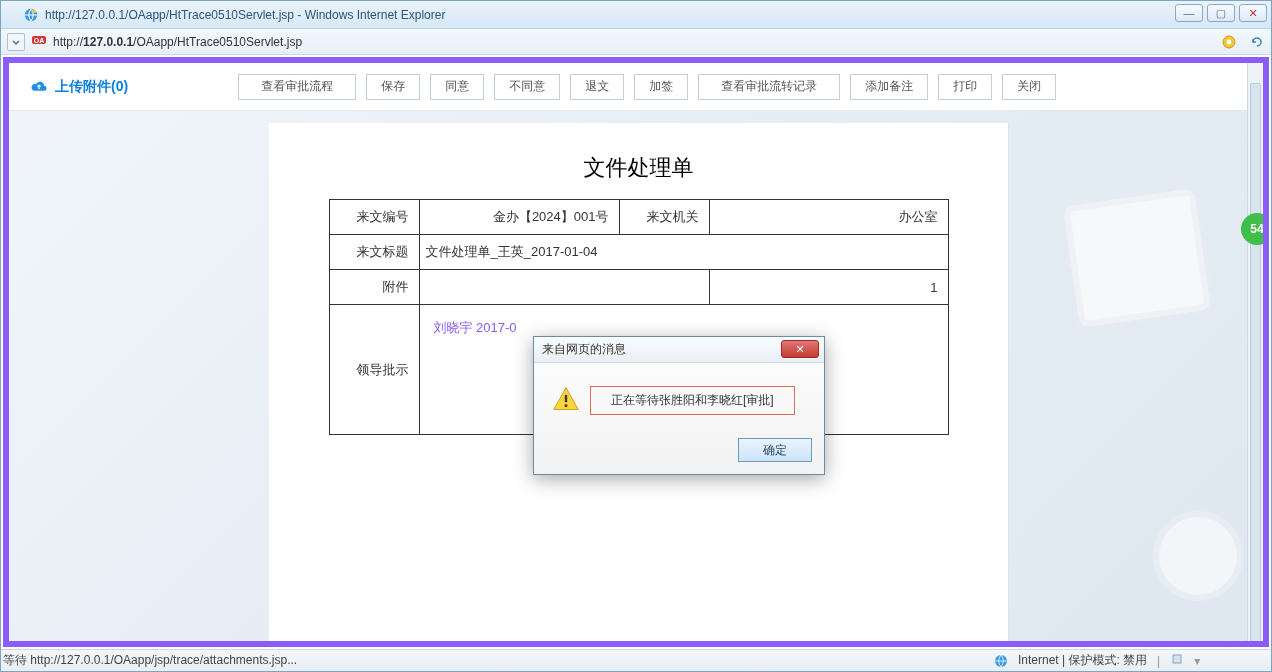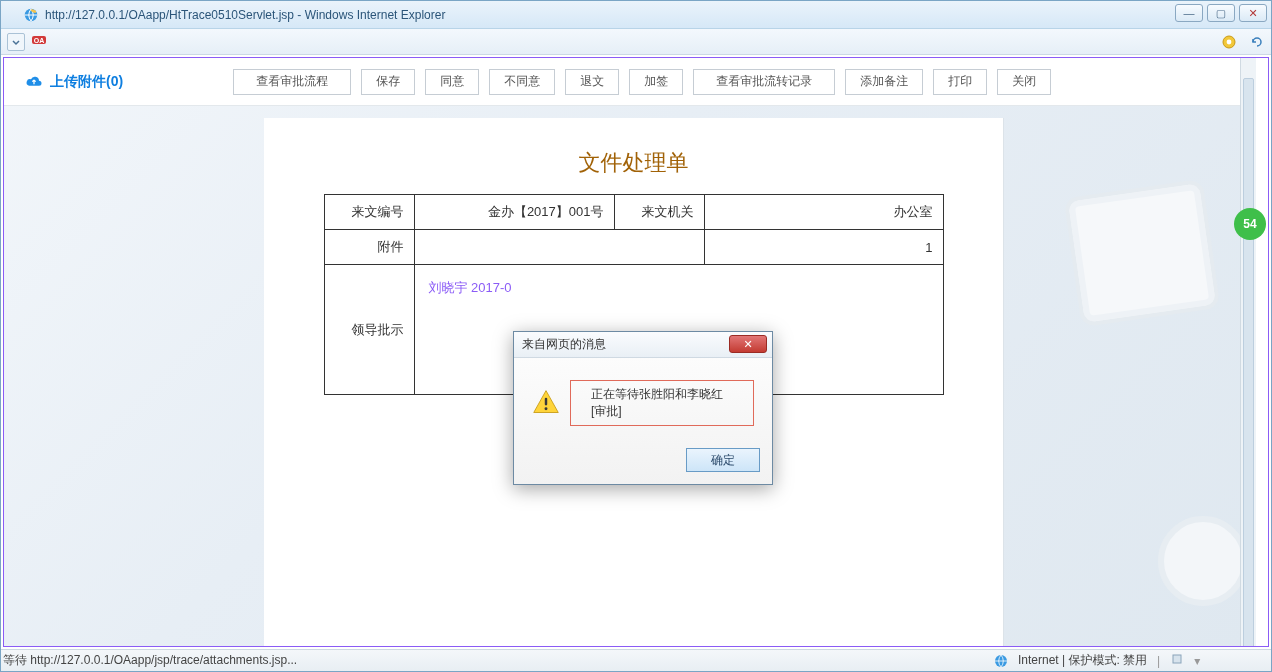--- a/index.html
+++ b/index.html
@@ -87,27 +87,27 @@
 .ab-right-icon {
   width: 16px; height: 16px;
   margin-left: 6px;
 }
 
 
 .viewport {
   flex: 1;
   position: relative;
   background: #fff;
-  border: 1px solid #8b5cf6;
+  border: 6px solid #8b5cf6;
   margin: 2px;
   overflow: hidden;
 }
 .scrollbar-v {
   position: absolute;
-  right: 12px; top: 0; bottom: 0;
+  right: 0; top: 0; bottom: 0;
   width: 16px;
   background: #eef3f7;
   border-left: 1px solid #d0dae2;
 }
 .scroll-thumb {
   position: absolute;
   left: 2px; right: 2px;
   top: 20px; height: 590px;
   background: #d8e4ee;
   border: 1px solid #bccede;
@@ -172,21 +172,21 @@
   width: 740px;
   min-height: 560px;
   background: #fff;
   border-right: 1px solid #dce3e9;
   border-bottom: 1px solid #dce3e9;
   padding: 30px 20px;
 }
 .doc-title {
   text-align: center;
   font-size: 22px;
-  color: #a16207;
+  color: #000000;
   margin-bottom: 16px;
 }
 .doc-date {
   text-align: center;
   color: #666;
   font-size: 12px;
   margin-bottom: 10px;
   margin-left: 320px;
 }
 .form-table {
@@ -222,22 +222,22 @@
   right: 4px; bottom: 40px;
   width: 90px; height: 90px;
   background: #f3f6f9;
   border-radius: 50%;
   border: 6px solid #e7edf2;
 }
 
 
 .modal {
   position: absolute;
-  left: 509px; top: 273px;
-  width: 260px;
+  left: 524px; top: 273px;
+  width: 292px;
   background: linear-gradient(to bottom,#fefefe,#f2f2f2);
   border: 1px solid #6d8aa3;
   box-shadow: 0 4px 18px rgba(0,0,0,0.35);
 }
 .modal-title {
   height: 26px;
   background: linear-gradient(to bottom,#fafcfe,#e9eff5);
   border-bottom: 1px solid #cfd9e2;
   display: flex;
   align-items: center;
@@ -327,20 +327,23 @@
     <div class="ab-btn">
       <svg width="10" height="10" viewBox="0 0 10 10">
           <path d="M2 4l3 3 3-3" stroke="#4a7296" stroke-width="1.5" fill="none"></path>
         </svg>
     </div>
     <span>
       <svg width="16" height="16" viewBox="0 0 16 16">
           <rect x="1" y="4" width="14" height="8" rx="2" fill="#d23a3a"></rect>
           <text x="8" y="10.5" font-size="7" fill="#fff" text-anchor="middle" font-weight="bold">OA</text>
         </svg>
+    </span>
+    <span class="ab-url">
+      <span>http://</span><span class="host">127.0.0.1</span><span>/OAapp/HtTrace0510Servlet.jsp</span>
     </span>
     <div class="ab-spacer"></div>
     <span class="ab-right-icon">
       <svg width="16" height="16" viewBox="0 0 16 16">
           <circle cx="8" cy="8" r="6" fill="#f2c83a" stroke="#c99a18"></circle>
           <circle cx="8" cy="8" r="2.4" fill="#fff"></circle>
         </svg>
     </span>
     <span class="ab-right-icon">
       <svg width="16" height="16" viewBox="0 0 16 16">
@@ -378,23 +381,27 @@
         <button class="toolbar-btn">打印</button>
         <button class="toolbar-btn">关闭</button>
       </div>
 
       <div class="doc-card">
         <div class="doc-title">文件处理单</div>
         <table class="form-table">
           <tbody>
               <tr>
             <td class="label">来文编号</td>
-            <td style="width:200px">金办【2017】001号</td>
+            <td style="width:200px">金办【2024】001号</td>
             <td class="label">来文机关</td>
             <td>办公室</td>
+          </tr>
+          <tr>
+            <td class="label">来文标题</td>
+            <td colspan="3" class="val-left">文件处理单_王英_2017-01-04</td>
           </tr>
           <tr>
             <td class="label">附件</td>
             <td colspan="2"></td>
             <td>1</td>
           </tr>
           <tr>
             <td class="label" style="height:130px">领导批示</td>
             <td colspan="3" class="approve-cell"><span class="red-text">刘晓宇  2017-0</span></td>
           </tr>

